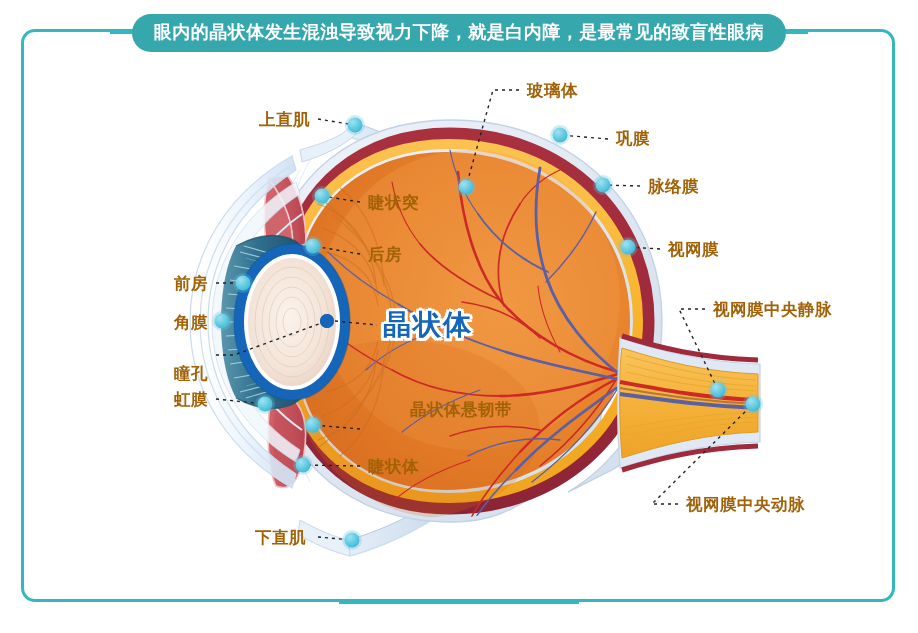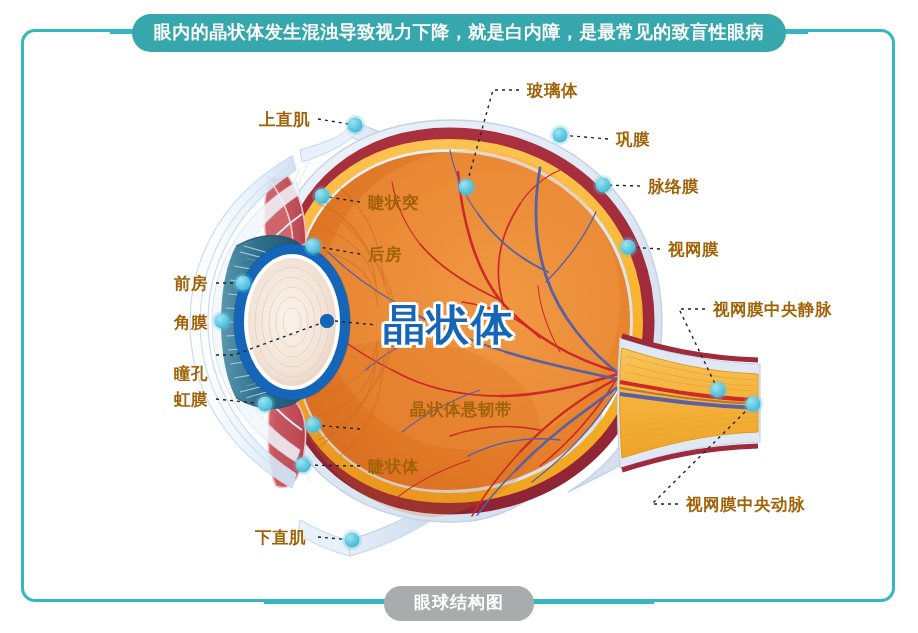--- a/index.html
+++ b/index.html
@@ -45,21 +45,21 @@
   #eye-svg{position:absolute;left:0;top:0;width:918px;height:633px;}
 
   
   .lbl{
     position:absolute;font-size:16.5px;color:#a16207;font-weight:bold;
     white-space:nowrap;line-height:1;letter-spacing:.5px;
   }
   .lbl.r{transform:translate(0,-50%);}
   .lbl.l{transform:translate(-100%,-50%);}
   .lens-big{
-    position:absolute;font-size:42px;font-weight:bold;color:#1565b8;
+    position:absolute;font-size:28px;font-weight:bold;color:#1565b8;
     white-space:nowrap;letter-spacing:2px;transform:translate(0,-50%);
     text-shadow:
       -2.5px -2.5px 0 #fff, 2.5px -2.5px 0 #fff,
       -2.5px 2.5px 0 #fff, 2.5px 2.5px 0 #fff,
       -3px 0 0 #fff, 3px 0 0 #fff, 0 -3px 0 #fff, 0 3px 0 #fff;
   }
 </style>
 </head>
 <body>
 
@@ -68,21 +68,20 @@
   <div class="frame"></div>
 
   <div class="title-wrap">
     <div class="title-rule"></div>
     <div class="title-pill">眼内的晶状体发生混浊导致视力下降，就是白内障，是最常见的致盲性眼病</div>
     <div class="title-rule"></div>
   </div>
 
   <div class="caption-wrap">
     <div class="caption-rule"></div>
-    <div class="caption-pill">眼球结构图</div>
     <div class="caption-rule"></div>
   </div>
 
   <svg id="eye-svg" viewBox="0 0 918 633">
     <defs>
       <radialGradient id="gVit" cx="0.62" cy="0.45" r="0.72">
         <stop offset="0%" stop-color="#f0953e"></stop>
         <stop offset="55%" stop-color="#e8832c"></stop>
         <stop offset="100%" stop-color="#d96f22"></stop>
       </radialGradient>
@@ -403,21 +402,21 @@
       <div class="lbl r" style="left: 368px; top: 202px;">睫状突</div>
       <div class="lbl r" style="left: 368px; top: 254px;">后房</div>
       <div class="lbl l" style="left: 208px; top: 283px;">前房</div>
       <div class="lbl l" style="left: 208px; top: 322px;">角膜</div>
       <div class="lbl l" style="left: 208px; top: 355px; margin-top: 18px;">瞳孔</div>
       <div class="lbl l" style="left: 208px; top: 399px;">虹膜</div>
       <div class="lbl r" style="left: 368px; top: 409px; margin-left: 42px;">晶状体悬韧带</div>
       <div class="lbl r" style="left: 368px; top: 466px;">睫状体</div>
       <div class="lbl l" style="left: 306px; top: 537px;">下直肌</div>
       <div class="lbl r" style="left: 527px; top: 90px;">玻璃体</div>
-      <div class="lbl r" style="left: 616px; top: 139px;">巩膜</div>
+      <div class="lbl r" style="left: 616px; top: 139px; font-family: Liberation Serif, serif;">巩膜</div>
       <div class="lbl r" style="left: 648px; top: 186px;">脉络膜</div>
       <div class="lbl r" style="left: 668px; top: 249px;">视网膜</div>
       <div class="lbl r" style="left: 713px; top: 309px;">视网膜中央静脉</div>
       <div class="lbl r" style="left: 686px; top: 504px;">视网膜中央动脉</div>
       <div class="lens-big" style="left: 383px; top: 325px;">晶状体</div>
     </div>
 
 </div>
 
 </body></html>

